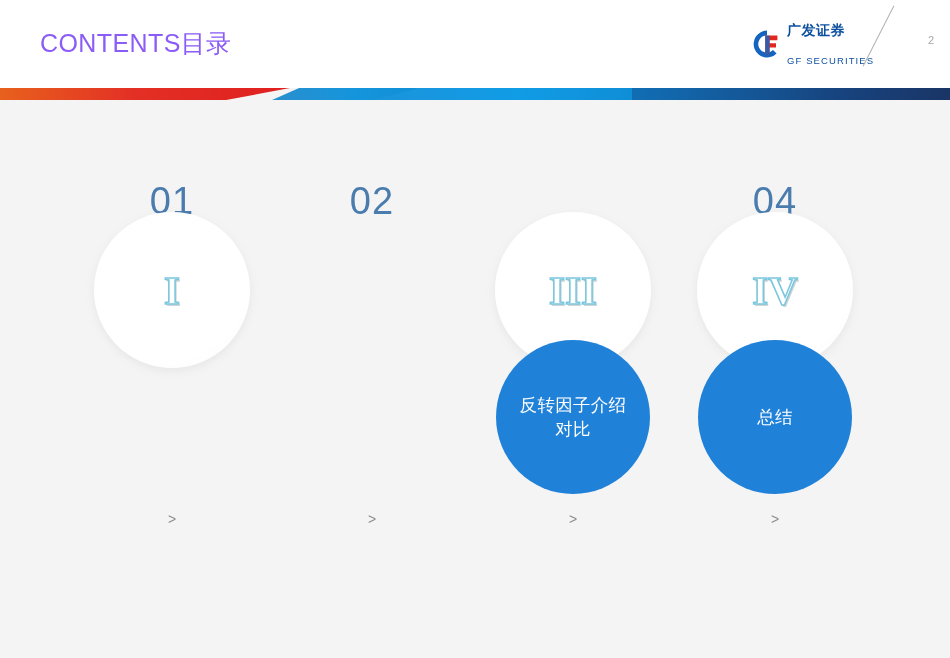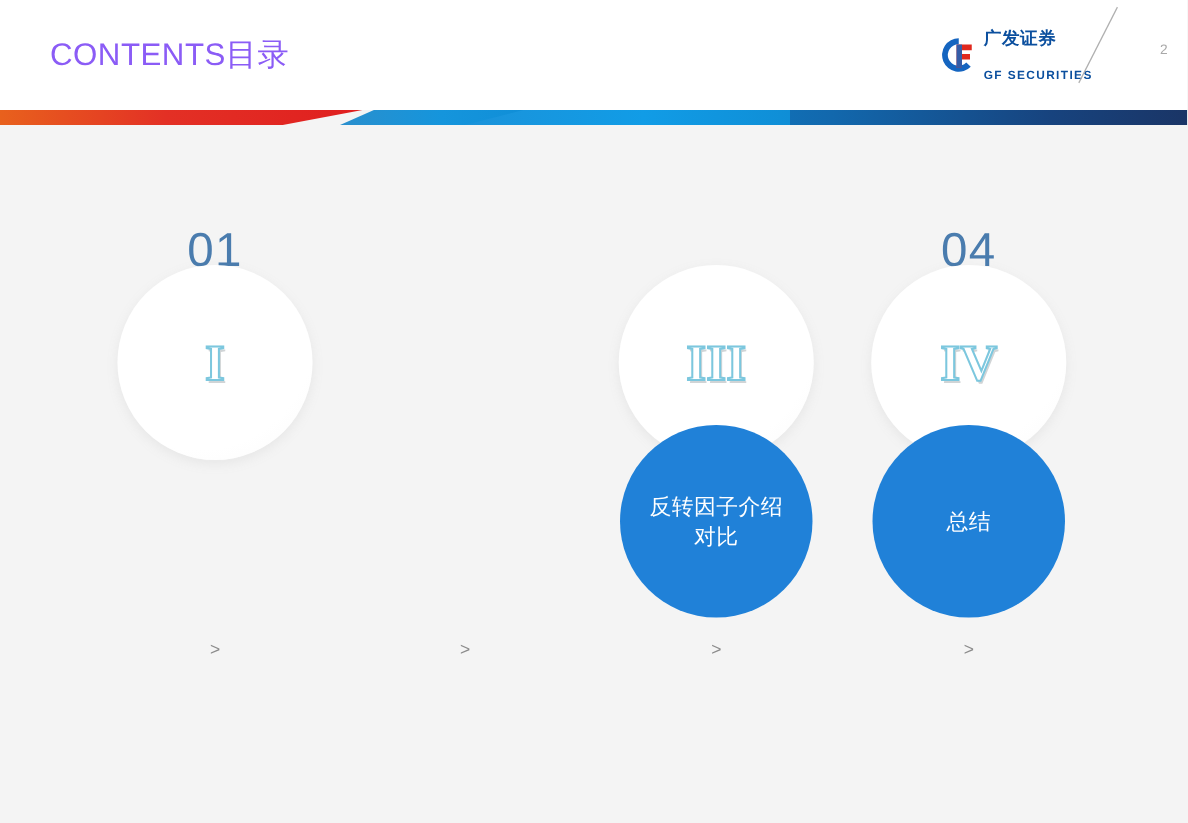--- a/index.html
+++ b/index.html
@@ -69,21 +69,21 @@
   .brand-cn {
     font-size: 14px;
     font-weight: bold;
     color: #0b4f9e;
     letter-spacing: 0.5px;
     white-space: nowrap;
   }
   .brand-en {
     margin-top: 19px;
     font-size: 9.5px;
-    font-weight: bold;
+    font-weight: normal;
     color: #0b4f9e;
     letter-spacing: 1.1px;
     white-space: nowrap;
   }
   .brand-slash {
     position: absolute;
     left: 878px;
     top: 2px;
     width: 1px;
     height: 68px;
@@ -262,20 +262,21 @@
 
     <div class="col col-0">
       <div class="col-number">01</div>
       <div class="circle-top">
         <span class="roman">I</span>
       </div>
       <div class="chevron">&gt;</div>
     </div>
 
     <div class="col col-1">
+      <div class="col-number">02</div>
       <div class="chevron">&gt;</div>
     </div>
 
     <div class="col col-2">
       <div class="circle-top">
         <span class="roman">III</span>
       </div>
       <div class="circle-bottom">
         <span class="circle-label">反转因子介绍
 对比</span>

